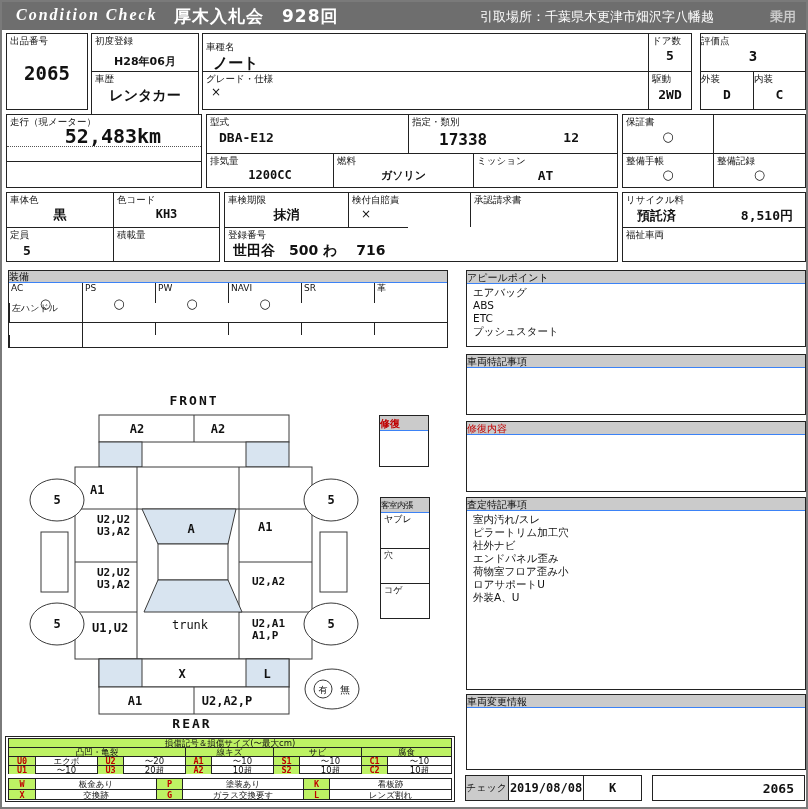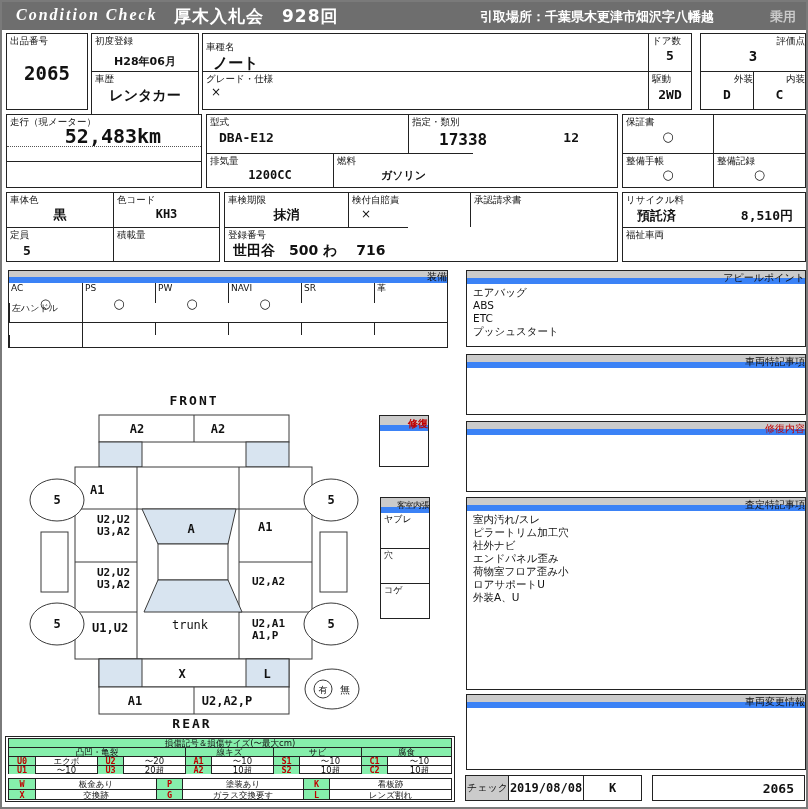--- a/index.html
+++ b/index.html
@@ -2,53 +2,53 @@
 <html><head>
 <meta charset="utf-8">
 <style>
   *{margin:0;padding:0;box-sizing:border-box}
   html,body{background:#fff}
   #sheet{position:relative;width:808px;height:809px;background:#fff;border:2px solid #7a7a7a;
          font-family:"DejaVu Sans","Liberation Sans",sans-serif;color:#111;overflow:hidden}
   .abs{position:absolute}
   .box{position:absolute;border:1px solid #222;background:#fff}
   .lbl{position:absolute;top:1px;left:3px;font-size:9.5px;line-height:11px;white-space:nowrap;color:#111}
-  .lblc{position:absolute;top:1px;left:0;right:0;text-align:right;font-size:9.5px;line-height:11px}
+  .lblc{position:absolute;top:1px;left:0;right:0;text-align:left;font-size:9.5px;line-height:11px}
   .mono{font-family:"DejaVu Sans Mono","Liberation Mono",monospace}
   .cell{position:absolute}
   .bl{border-left:1px solid #222}
   .bt{border-top:1px solid #222}
   .vc{position:absolute;left:0;right:0;text-align:center;font-weight:bold}
   .vl{position:absolute;font-weight:bold;white-space:nowrap}
   .red{color:#c00000}
   
   #topbar{position:absolute;left:0;top:0;width:100%;height:28px;background:#6e6e6e;color:#fff}
   #brand{position:absolute;left:14px;top:4px;font-family:"Liberation Serif","DejaVu Serif",serif;
          font-style:italic;font-weight:bold;font-size:16px;letter-spacing:2px}
   #auction{position:absolute;left:172px;top:3px;font-size:17px;font-weight:bold;letter-spacing:1px}
-  #pickup{position:absolute;left:478px;top:6px;font-size:13px;font-weight:bold}
+  #pickup{position:absolute;left:478px;top:6px;font-size:13px;font-weight:normal}
   #vcat{position:absolute;right:10px;top:6px;font-size:13px;font-weight:bold;color:#c9c9c9}
   
-  .phead{height:13px;background:#cbcbcb;border-bottom:6px solid #3b82f6;text-align:right;
+  .phead{height:13px;background:#cbcbcb;border-bottom:1px solid #3b82f6;text-align:left;
          font-size:10px;line-height:13px}
   .pline{font-size:10.5px;line-height:13px;padding-left:6px;white-space:nowrap}
   .pbody{padding-top:2px}
   
   .erow{display:grid;grid-template-columns:repeat(6,1fr)}
   .ecell{position:relative;border-left:1px solid #222;height:100%}
   .ecell:first-child{border-left:none}
   .elbl{position:absolute;top:0;left:2px;font-size:9px;line-height:10px;white-space:nowrap}
   .emark{position:absolute;top:13px;left:0;right:0;text-align:center;font-size:13px}
   
   .lgrid{display:grid}
   .lc{border-left:1px solid #222;border-top:1px solid #222;text-align:center;font-size:8.5px;
       line-height:9px;overflow:hidden;white-space:nowrap}
   .lc.first{border-left:none}
   .lc.toprow{border-top:none}
-  .gray{background:#86efac}
+  .gray{background:#bef264}
   .lred{color:#c00000;font-weight:bold;font-family:"DejaVu Sans Mono","Liberation Mono",monospace}
   svg text{font-family:"DejaVu Sans Mono","Liberation Mono",monospace;fill:#111}
 </style>
 </head>
 <body>
 
 <div id="sheet">
 
   <div id="topbar">
     <span id="brand">Condition  Check</span>
@@ -122,20 +122,24 @@
       <div class="vl mono" style="left:30px;top:15px;font-size:16px">17338</div>
       <div class="vl mono" style="right:38px;top:15px;font-size:13px">12</div>
     </div>
     <div class="cell bt" style="left:0;top:38px;width:126px;height:34px">
       <div class="lbl">排気量</div>
       <div class="vc mono" style="top:14px;font-size:12px">1200CC</div>
     </div>
     <div class="cell bt bl" style="left:126px;top:38px;width:140px;height:34px">
       <div class="lbl">燃料</div>
       <div class="vc" style="top:14px;font-size:11px">ガソリン</div>
+    </div>
+    <div class="cell bt bl" style="left:266px;top:38px;width:144px;height:34px">
+      <div class="lbl">ミッション</div>
+      <div class="vc mono" style="top:14px;font-size:13px">AT</div>
     </div>
   </div>
   <div class="box" style="left:620px;top:112px;width:184px;height:74px">
     <div class="cell" style="left:0;top:0;width:90px;height:38px">
       <div class="lbl">保証書</div>
       <div class="vc" style="top:14px;font-size:13px;font-weight:normal">○</div>
     </div>
     <div class="cell bl" style="left:90px;top:0;width:92px;height:38px"></div>
     <div class="cell bt" style="left:0;top:38px;width:90px;height:34px">
       <div class="lbl">整備手帳</div>

